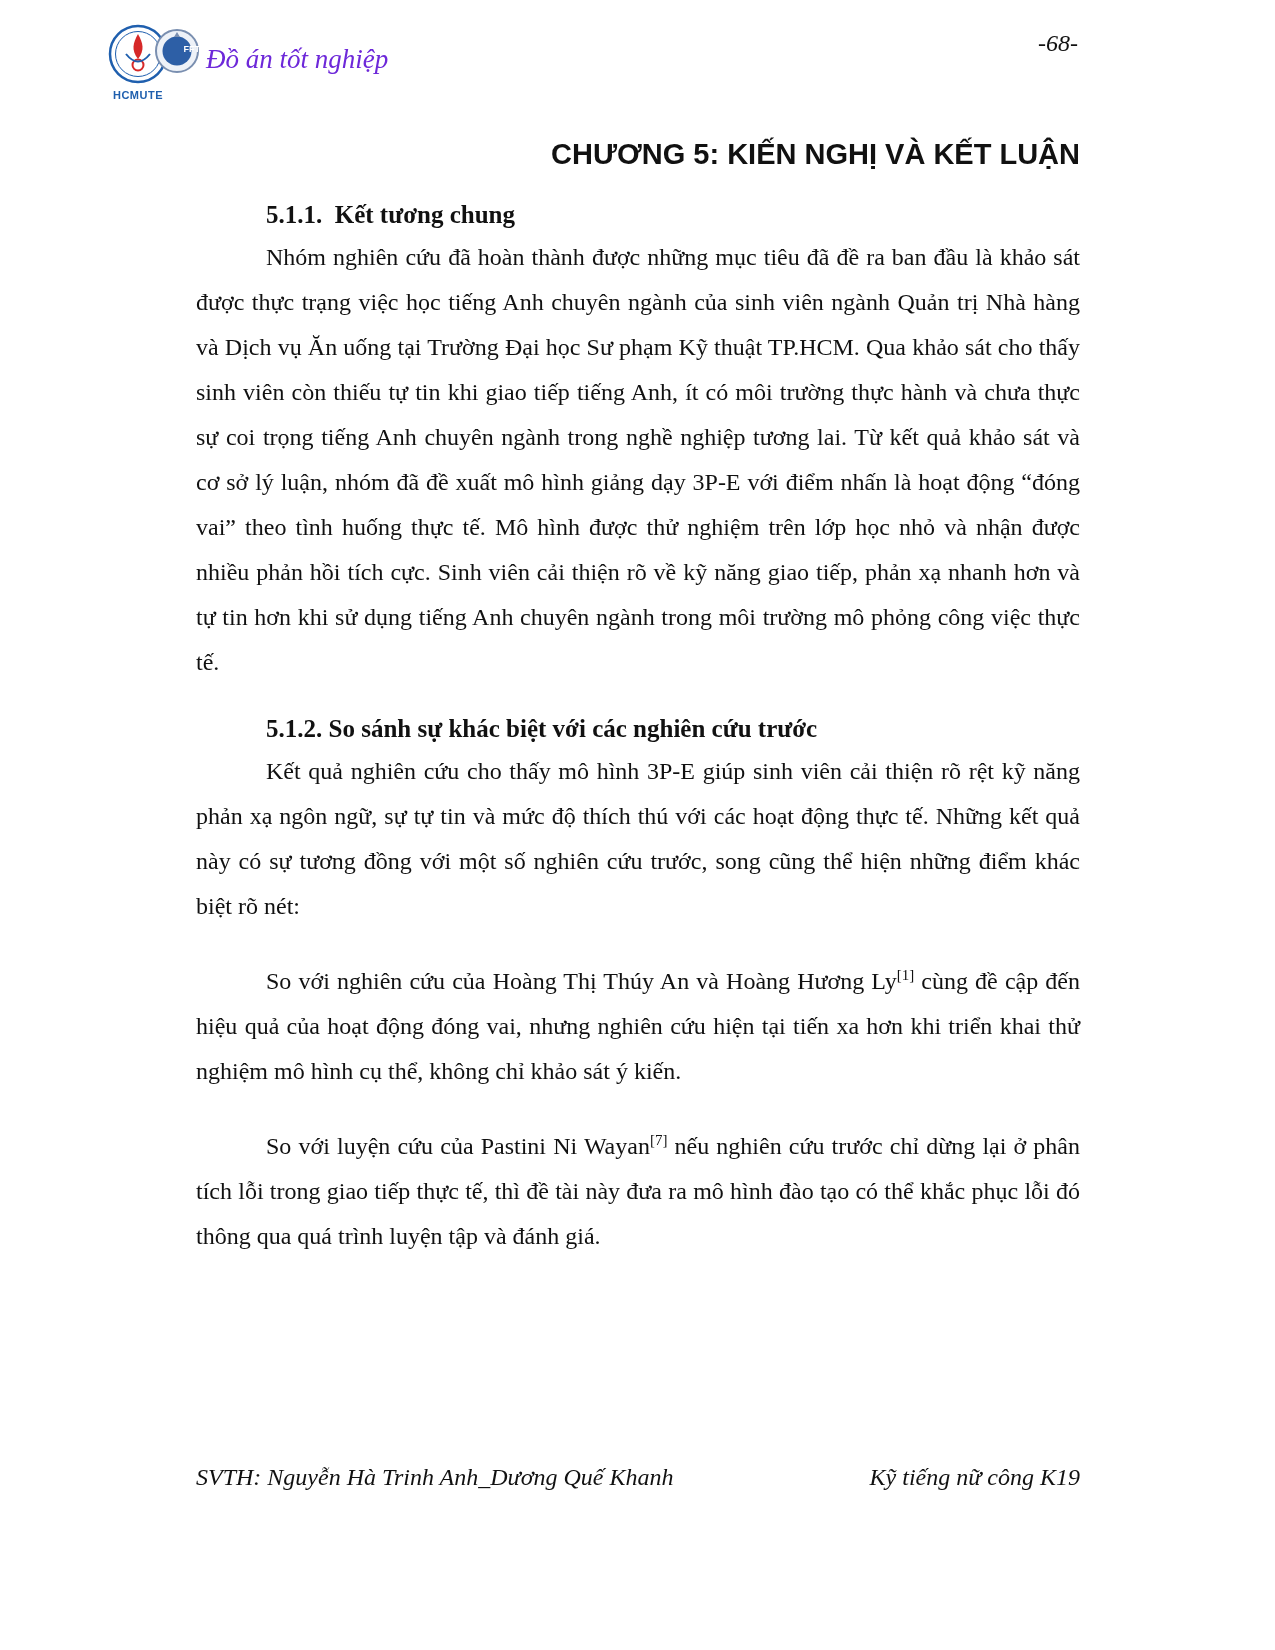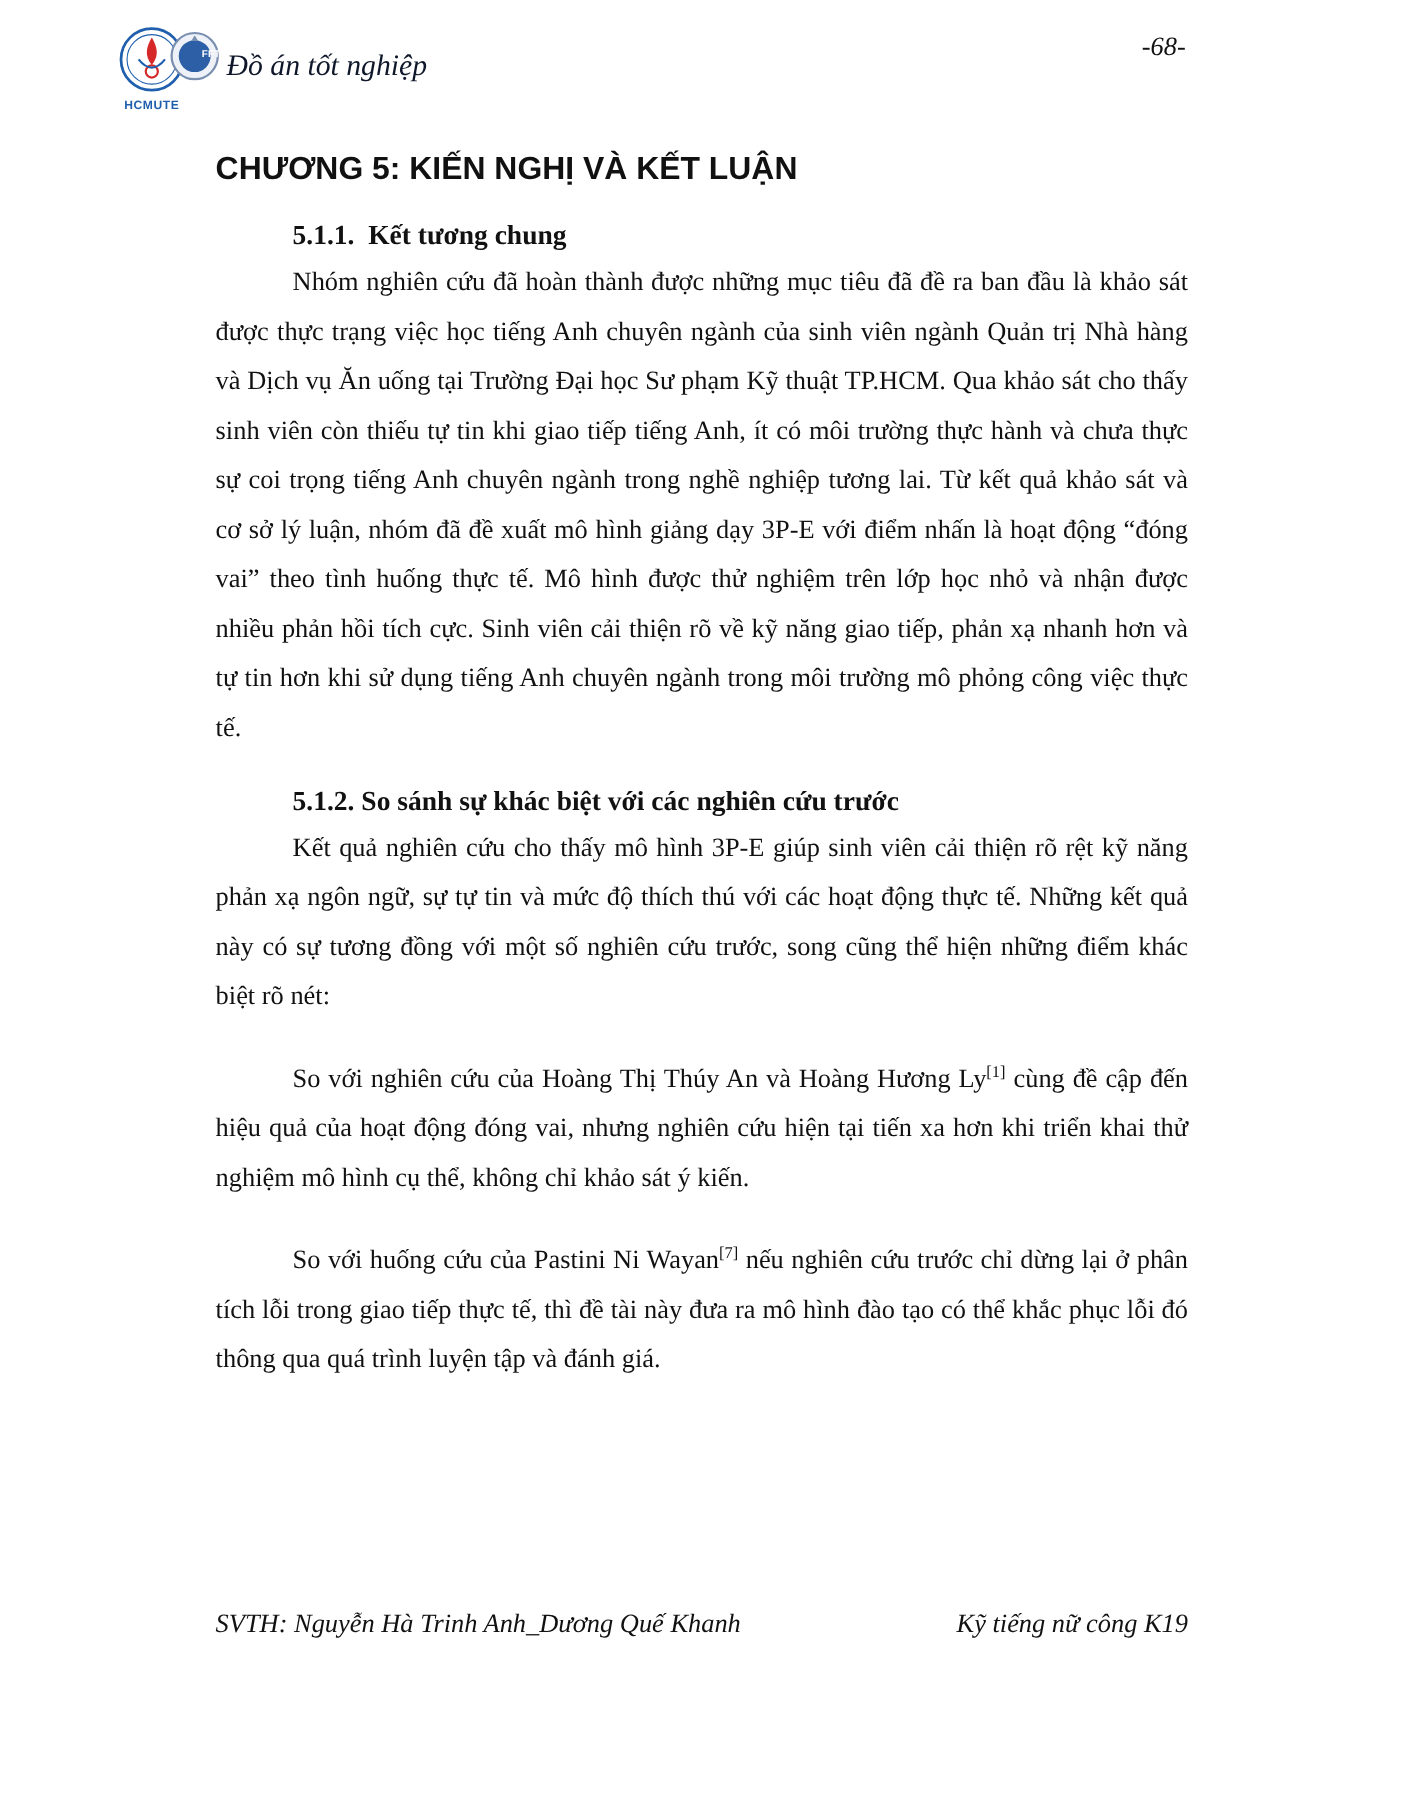--- a/index.html
+++ b/index.html
@@ -57,21 +57,21 @@
     font-size: 9px;
     font-weight: bold;
     color: #ffffff;
   }
   .doc-title {
     position: absolute;
     left: 116px;
     top: 20px;
     font-style: italic;
     font-size: 27px;
-    color: #0f172a;
+    color: #6d28d9;
     white-space: nowrap;
   }
   .page-number {
     position: absolute;
     top: 30px;
     right: 197px;
     font-style: italic;
     font-size: 24px;
     color: #111111;
   }
@@ -80,21 +80,21 @@
   .content {
     position: absolute;
     left: 196px;
     top: 138px;
     width: 884px;
   }
   .chapter-title {
     font-family: "Liberation Sans", sans-serif;
     font-size: 29px;
     font-weight: bold;
-    text-align: left;
+    text-align: right;
     margin: 0 0 30px 0;
     color: #111111;
   }
   .section-heading {
     font-family: "Liberation Serif", serif;
     font-size: 25px;
     font-weight: bold;
     margin: 0 0 20px 0;
   }
   .sub-heading {
@@ -174,21 +174,21 @@
     <h3 class="sub-heading">5.1.1.  Kết tương chung</h3>
 
     <p class="body-para">Nhóm nghiên cứu đã hoàn thành được những mục tiêu đã đề ra ban đầu là khảo sát được thực trạng việc học tiếng Anh chuyên ngành của sinh viên ngành Quản trị Nhà hàng và Dịch vụ Ăn uống tại Trường Đại học Sư phạm Kỹ thuật TP.HCM. Qua khảo sát cho thấy sinh viên còn thiếu tự tin khi giao tiếp tiếng Anh, ít có môi trường thực hành và chưa thực sự coi trọng tiếng Anh chuyên ngành trong nghề nghiệp tương lai. Từ kết quả khảo sát và cơ sở lý luận, nhóm đã đề xuất mô hình giảng dạy 3P-E với điểm nhấn là hoạt động “đóng vai” theo tình huống thực tế. Mô hình được thử nghiệm trên lớp học nhỏ và nhận được nhiều phản hồi tích cực. Sinh viên cải thiện rõ về kỹ năng giao tiếp, phản xạ nhanh hơn và tự tin hơn khi sử dụng tiếng Anh chuyên ngành trong môi trường mô phỏng công việc thực tế.</p>
 
     <h3 class="sub-heading spaced">5.1.2. So sánh sự khác biệt với các nghiên cứu trước</h3>
 
     <p class="body-para">Kết quả nghiên cứu cho thấy mô hình 3P-E giúp sinh viên cải thiện rõ rệt kỹ năng phản xạ ngôn ngữ, sự tự tin và mức độ thích thú với các hoạt động thực tế. Những kết quả này có sự tương đồng với một số nghiên cứu trước, song cũng thể hiện những điểm khác biệt rõ nét:</p>
 
     <p class="body-para spaced"><span>So với nghiên cứu của Hoàng Thị Thúy An và Hoàng Hương Ly</span><sup class="citation">[1]</sup><span> cùng đề cập đến hiệu quả của hoạt động đóng vai, nhưng nghiên cứu hiện tại tiến xa hơn khi triển khai thử nghiệm mô hình cụ thể, không chỉ khảo sát ý kiến.</span></p>
 
-    <p class="body-para spaced"><span>So với huống cứu của Pastini Ni Wayan</span><sup class="citation">[7]</sup><span> nếu nghiên cứu trước chỉ dừng lại ở phân tích lỗi trong giao tiếp thực tế, thì đề tài này đưa ra mô hình đào tạo có thể khắc phục lỗi đó thông qua quá trình luyện tập và đánh giá.</span></p>
+    <p class="body-para spaced"><span>So với luyện cứu của Pastini Ni Wayan</span><sup class="citation">[7]</sup><span> nếu nghiên cứu trước chỉ dừng lại ở phân tích lỗi trong giao tiếp thực tế, thì đề tài này đưa ra mô hình đào tạo có thể khắc phục lỗi đó thông qua quá trình luyện tập và đánh giá.</span></p>
   </main>
 
   <footer class="page-footer">
     <span>SVTH: Nguyễn Hà Trinh Anh_Dương Quế Khanh</span>
     <span>Kỹ tiếng nữ công K19</span>
   </footer>
 
 </div>
 
 </body></html>

